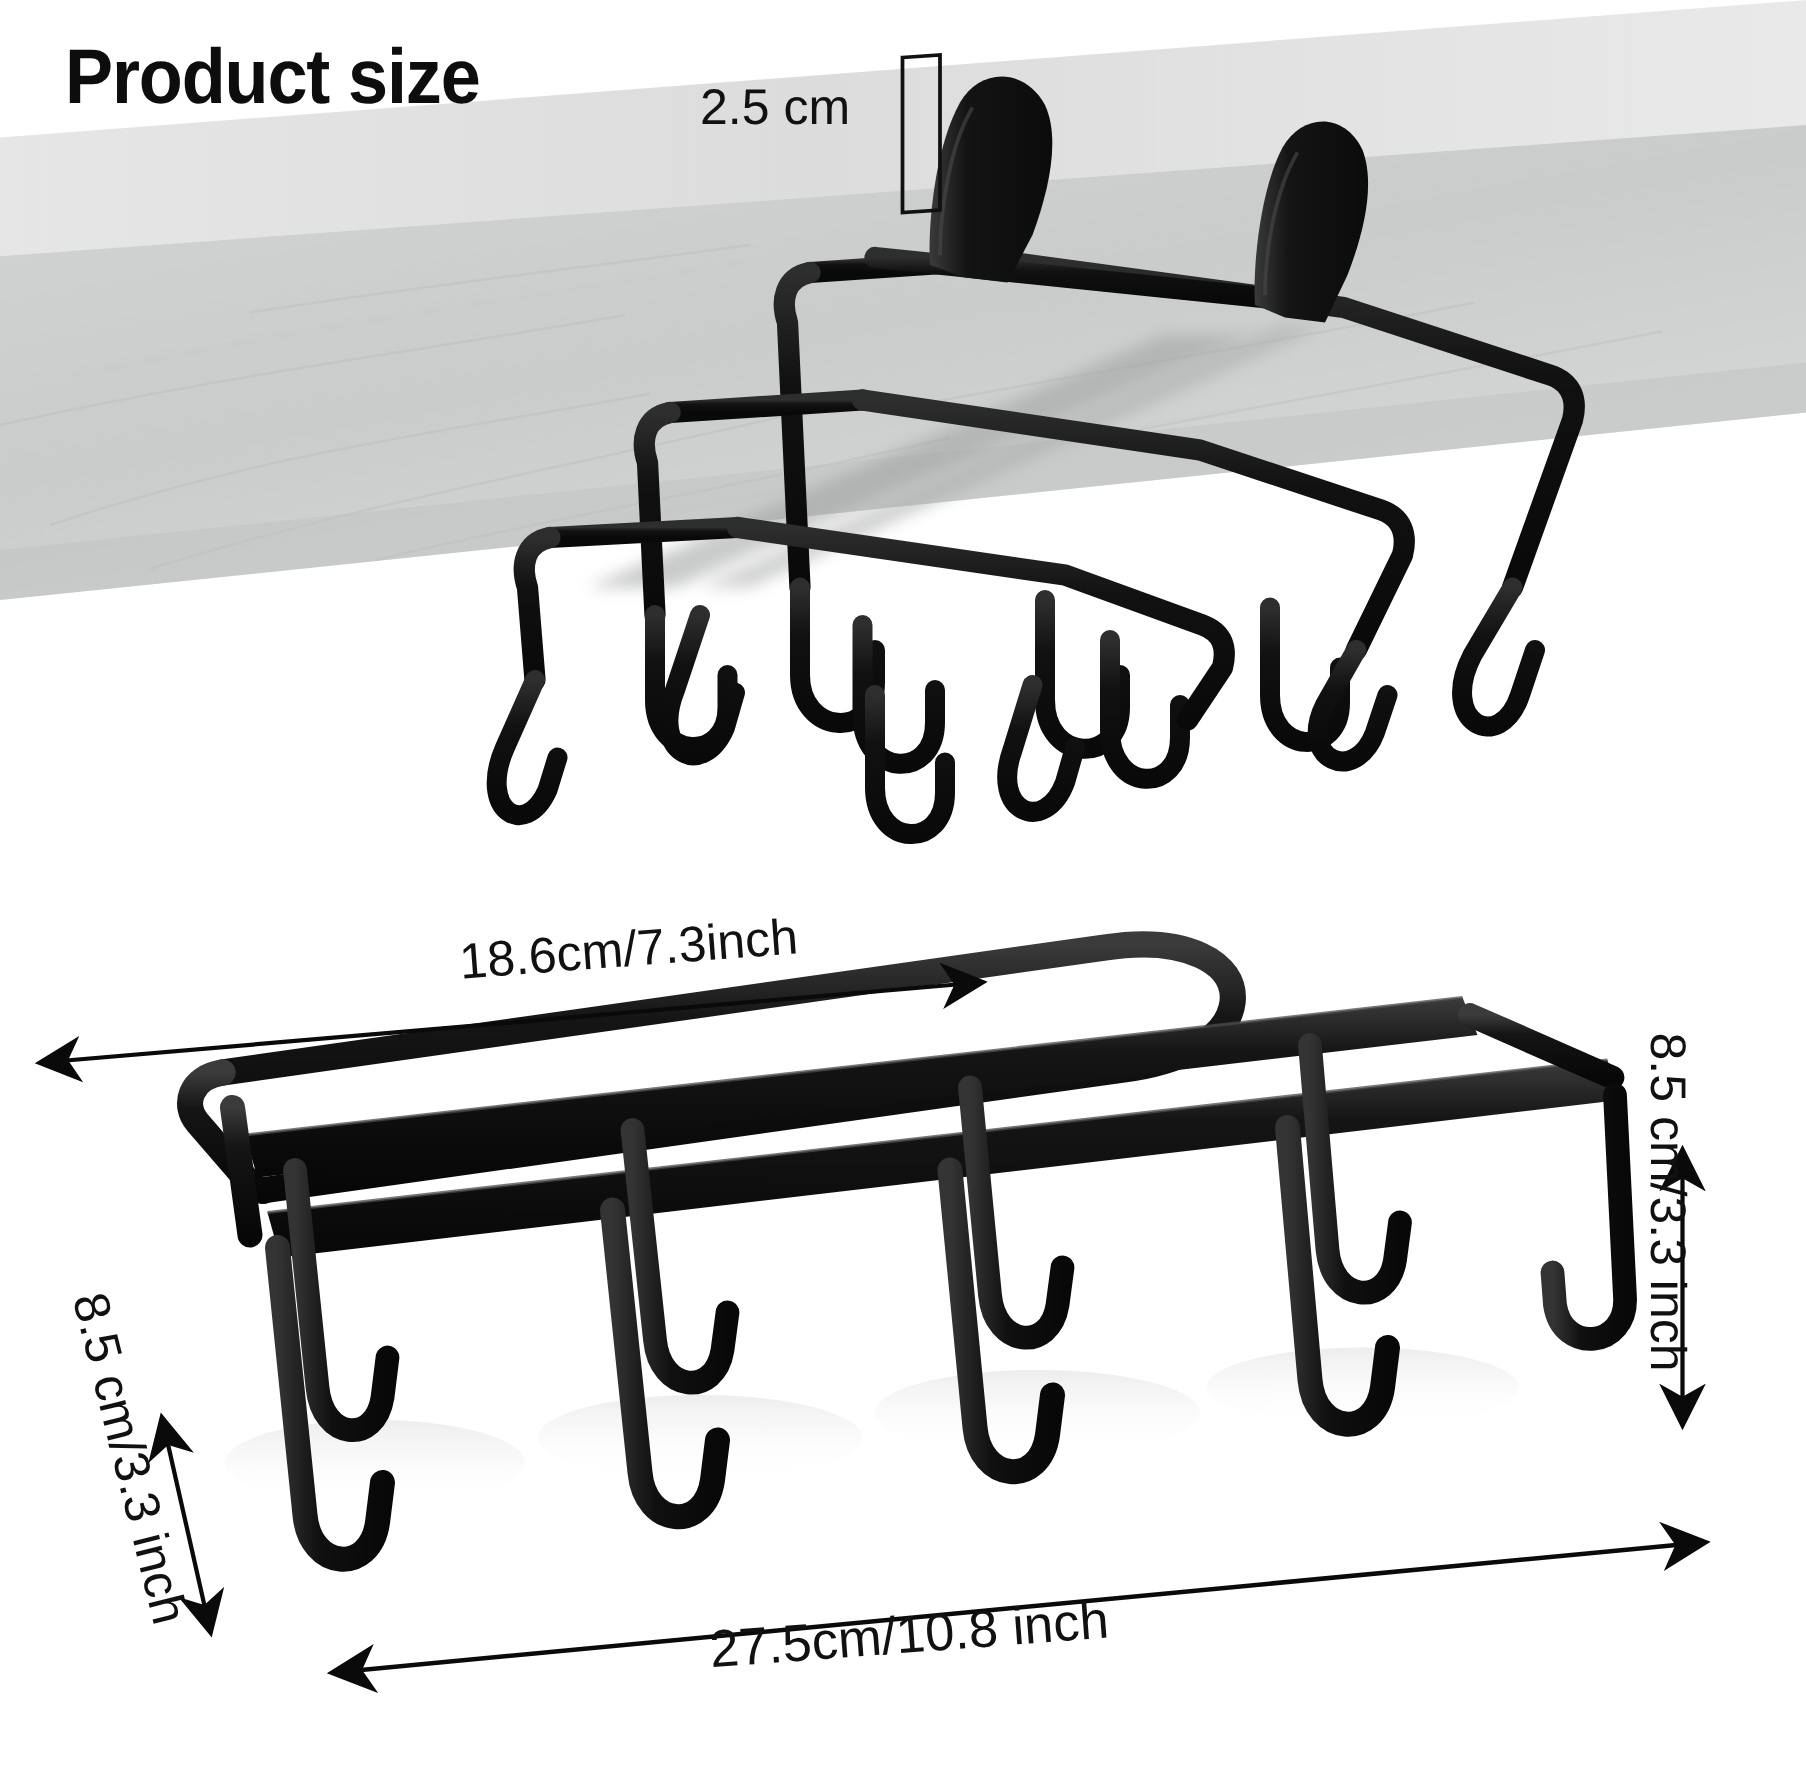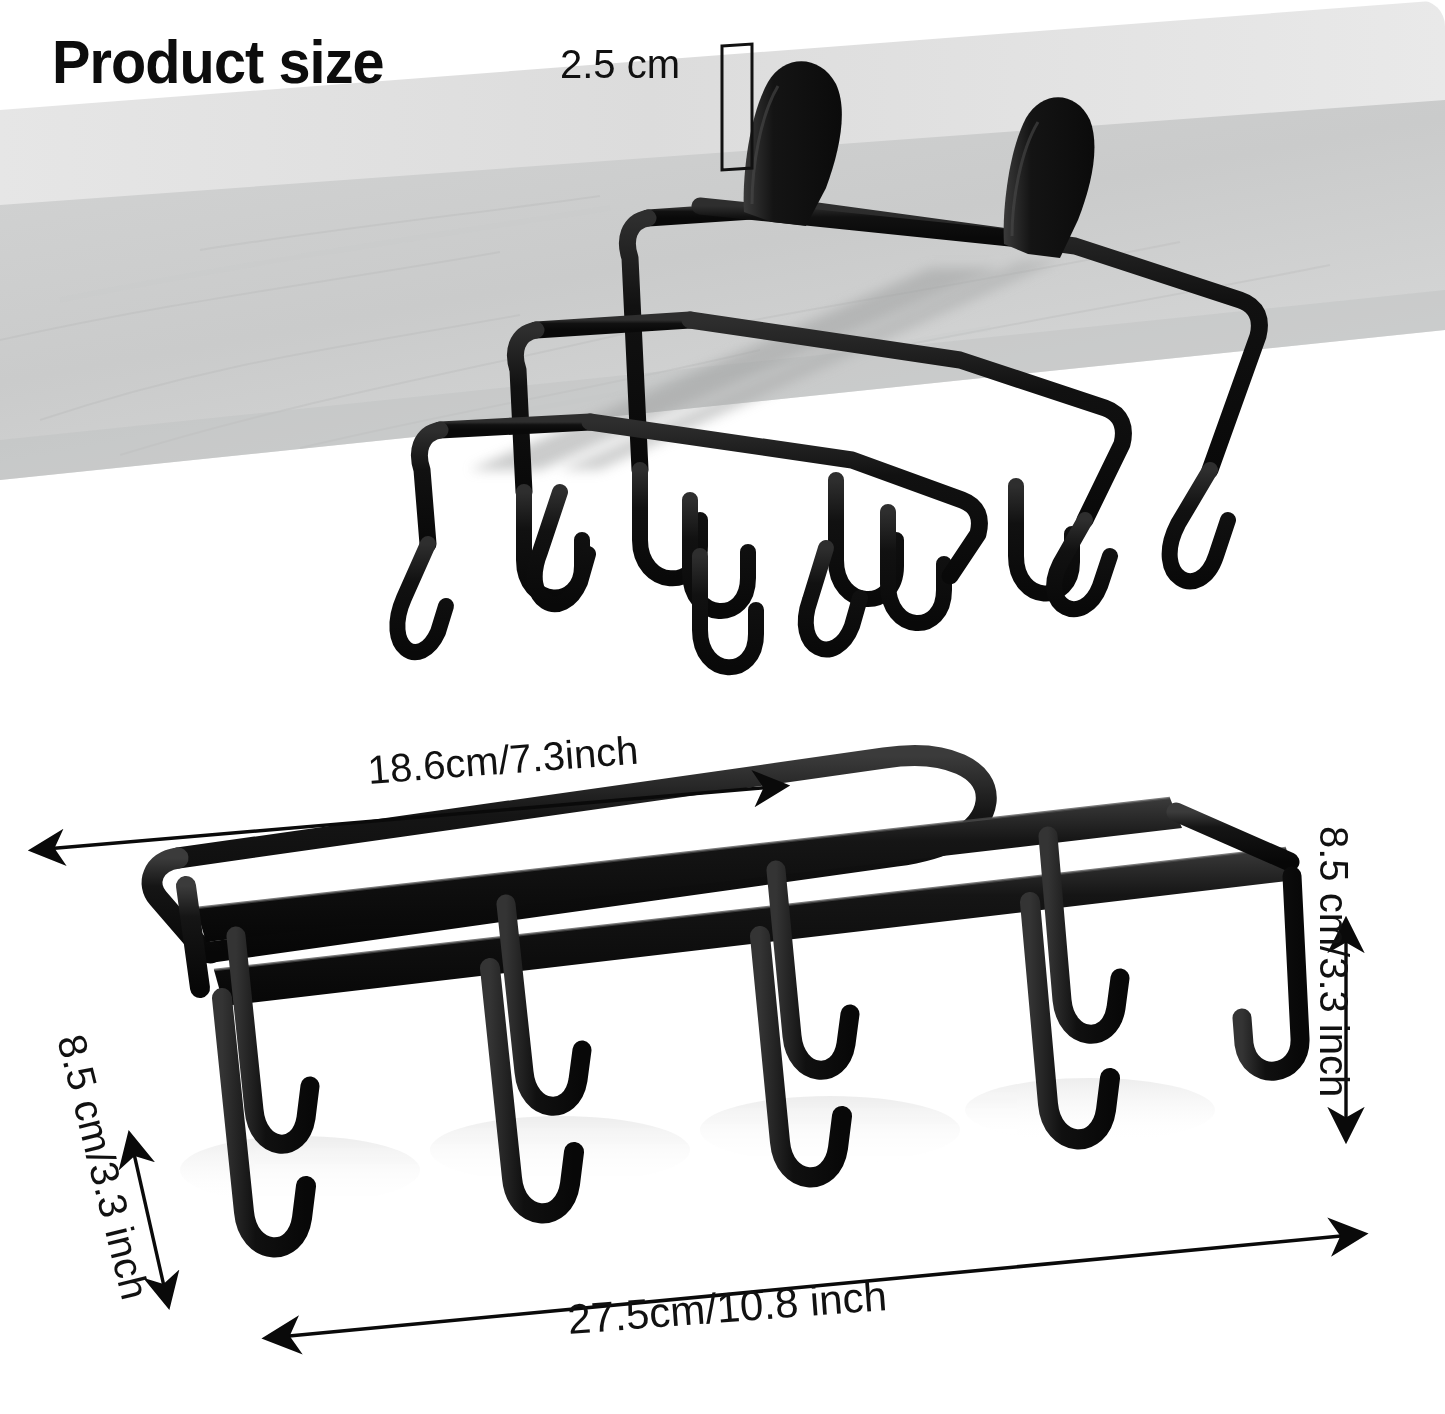--- a/index.html
+++ b/index.html
@@ -2,39 +2,38 @@
 <html><head>
 <meta charset="utf-8">
 <style>
   html,body{margin:0;padding:0;background:#ffffff;}
   body{font-family:"Liberation Sans", sans-serif;}
   #page{
     position:relative;
     width:1445px;height:1414px;
     background:#ffffff;
     overflow:hidden;
-    border-radius:26px;
   }
   
   #top-scene{position:absolute;left:0;top:0;width:1445px;height:730px;overflow:hidden;}
   #top-svg{position:absolute;left:0;top:0;}
   
   #title{
     position:absolute;left:52px;top:26px;
     font-size:62px;line-height:72px;
     font-weight:bold;color:#0d0d0d;
     letter-spacing:-1px;
     font-family:"Liberation Sans", sans-serif;
     font-stretch:condensed;
     transform:scaleX(0.93);transform-origin:left center;
     white-space:nowrap;
   }
   
   #thickness-label{
-    position:absolute;left:560px;top:42px;
+    position:absolute;left:560px;top:64px;
     font-size:40px;color:#111;
     font-family:"Liberation Sans", sans-serif;
     white-space:nowrap;
   }
   
   #bottom-scene{position:absolute;left:0;top:700px;width:1445px;height:714px;overflow:hidden;}
   #bottom-svg{position:absolute;left:0;top:0;}
   
   .dim{
     position:absolute;

